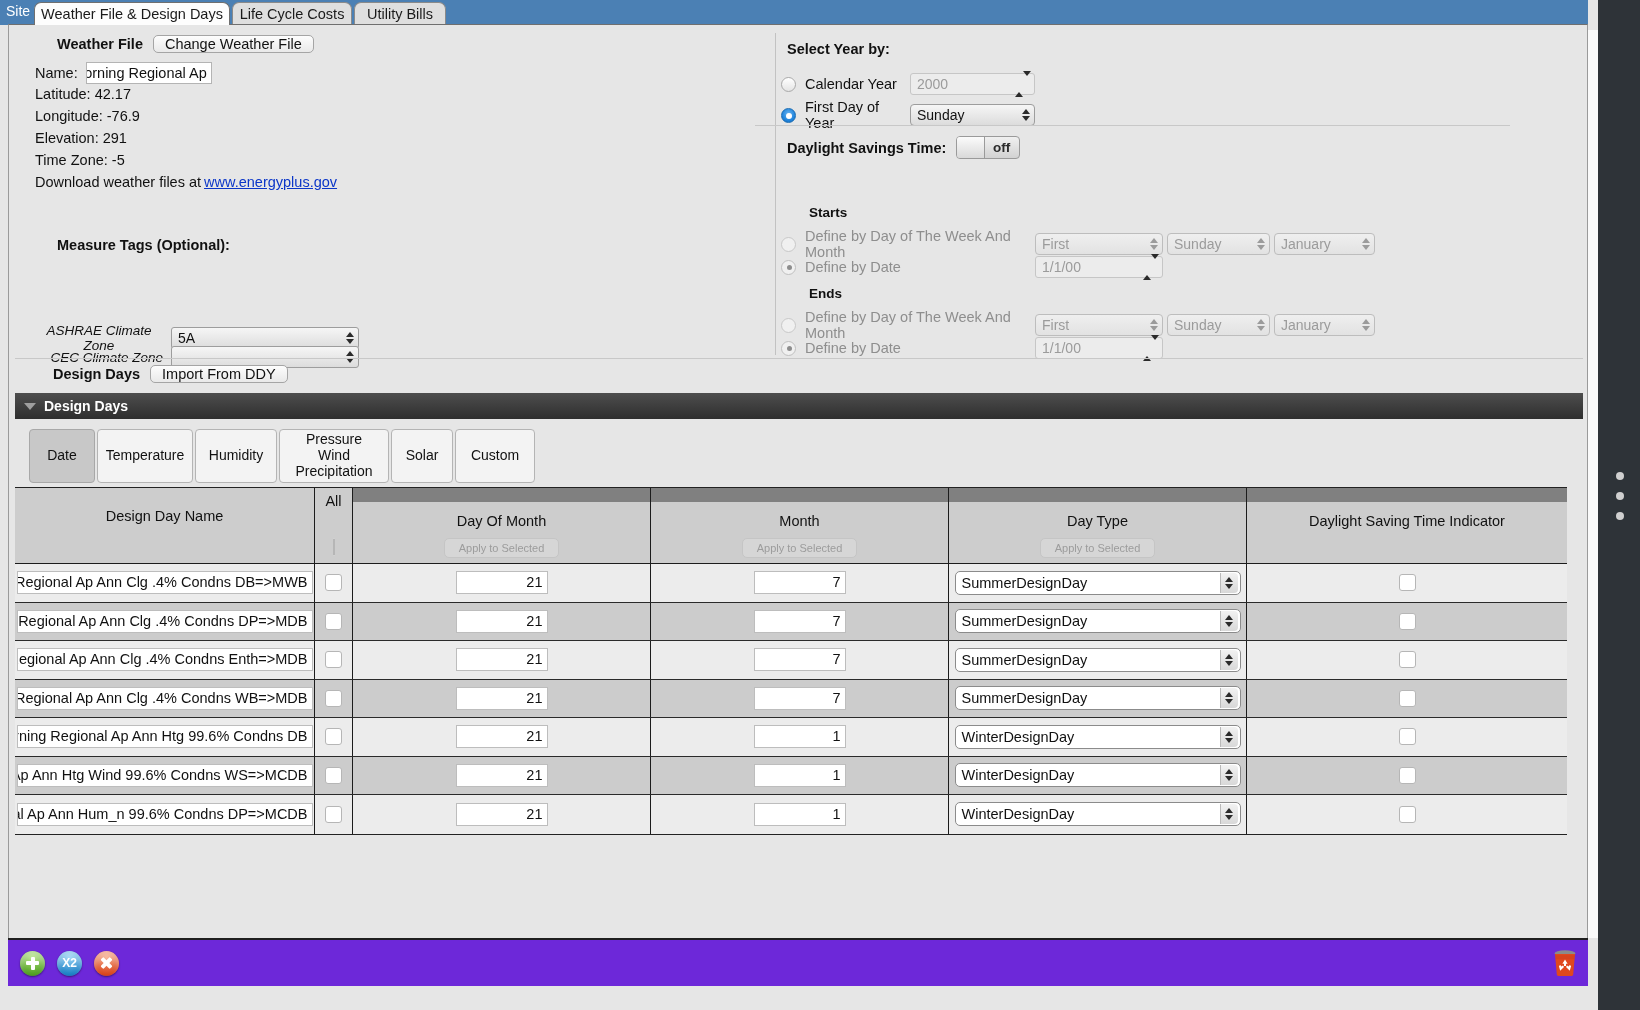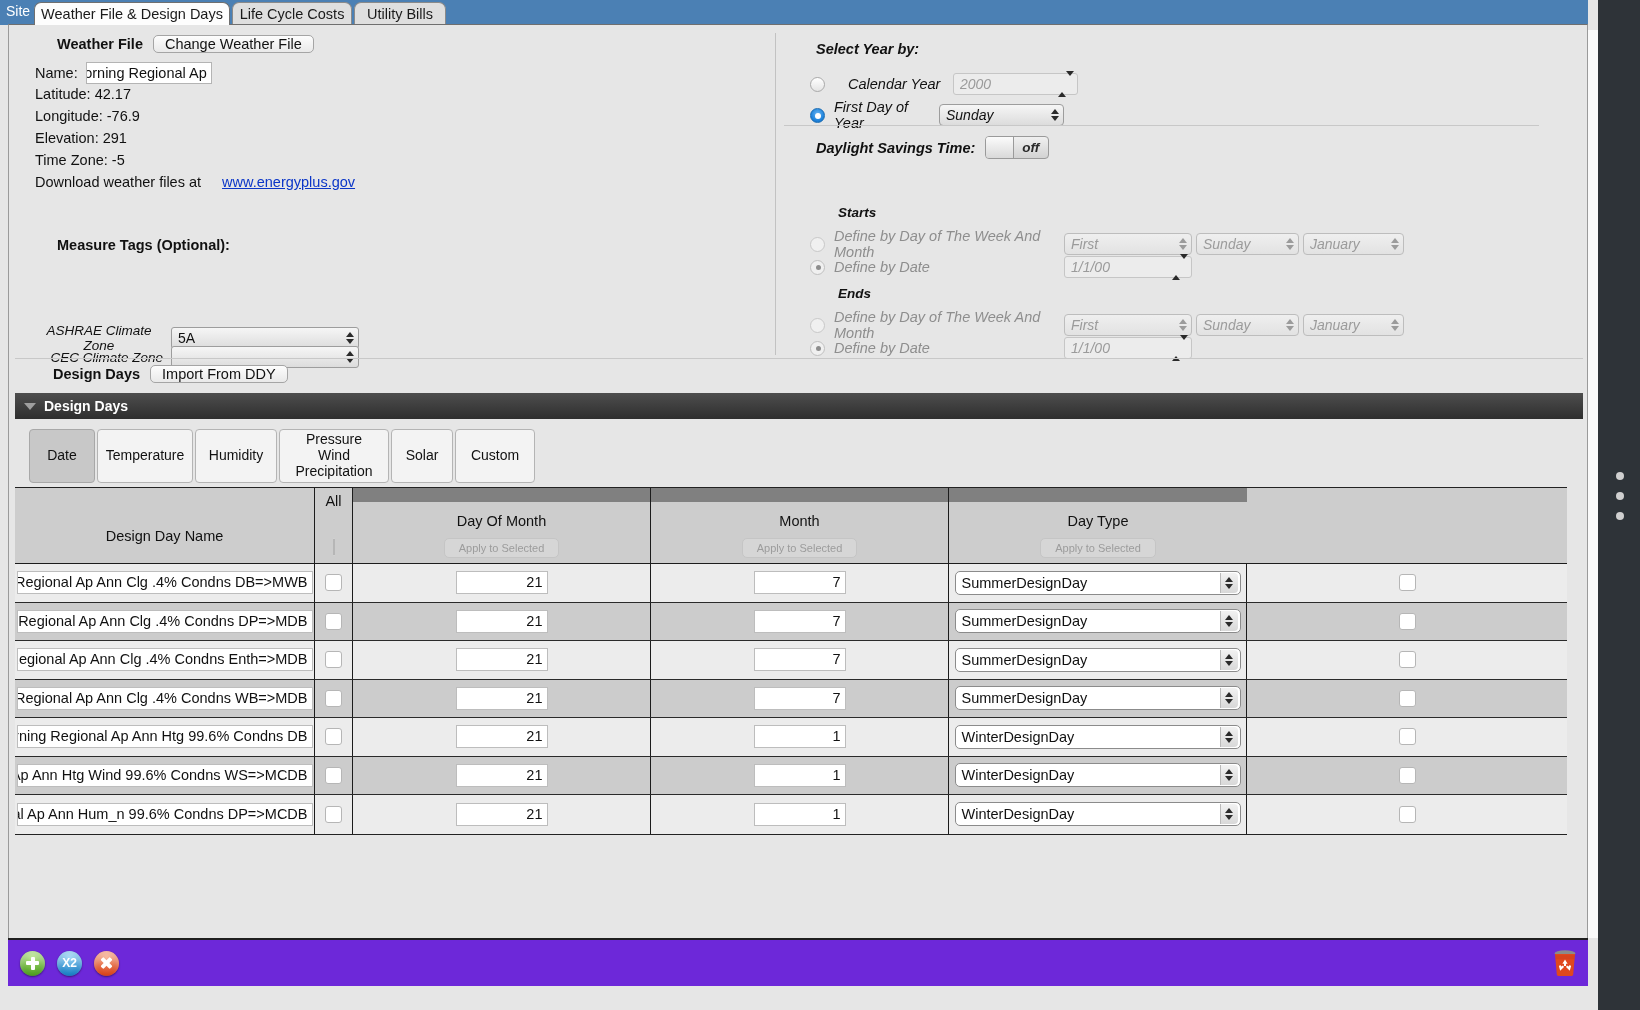--- a/index.html
+++ b/index.html
@@ -325,21 +325,21 @@
       </span>
     </div>
 
     <div class="info-line" style="top:61px;">Latitude: 42.17</div>
     <div class="info-line" style="top:83px;">Longitude: -76.9</div>
     <div class="info-line" style="top:105px;">Elevation: 291</div>
     <div class="info-line" style="top:127px;">Time Zone: -5</div>
 
     <div class="row-line" style="position:absolute; left:26px; top:149px;">
       <span class="lbl">Download weather files at</span>
-      <a class="link" style="margin-left:21px;text-decoration:underline;" href="#">www.energyplus.gov</a>
+      <a class="link" style="margin-left:3px;text-decoration:underline;" href="#">www.energyplus.gov</a>
     </div>
 
     <div class="lbl-bold" style="position:absolute; left:16px; top:212px;">Measure Tags (Optional):</div>
 
     <div class="row-line" style="position:absolute; left:26px; top:298px;">
       <span class="italic-lbl" style="width:128px; text-align:center;">ASHRAE Climate Zone</span>
       <span class="combo flat" style="margin-left:8px; width:188px;">
         <span>5A</span>
         <span class="stepper">
             <i class="up"></i>
@@ -355,27 +355,27 @@
         <span class="stepper">
             <i class="up"></i>
             <i class="dn"></i>
           </span>
       </span>
     </div>
   </div>
 
   <div class="vdiv" style="left:766px; top:8px; height:322px;"></div>
 
-  <div style="position:absolute; left:775px; top:0; width:790px; height:332px;font-style:italic;">
+  <div style="position:absolute; left:746px; top:0; width:790px; height:332px;">
 
     <div class="lbl-bold" style="position:absolute; left:0px; top:16px;">Select Year by:</div>
 
     <div class="row-line" style="position:absolute; left:26px; top:48px;">
       <span class="radio"></span>
-      <span class="lbl" style="margin-left:23px; width:97px;">Calendar Year</span>
+      <span class="lbl" style="margin-left:9px; width:97px;">Calendar Year</span>
       <span class="spinbox disabled" style="margin-left:8px; width:125px;">
         <span>2000</span>
         <span class="stepper"><i class="up"></i><i class="dn"></i></span>
       </span>
     </div>
 
     <div class="row-line" style="position:absolute; left:26px; top:74px;">
       <span class="radio on"></span>
       <span class="lbl" style="margin-left:9px; width:97px;">First Day of Year</span>
       <span class="combo" style="margin-left:8px; width:125px;">
@@ -503,21 +503,21 @@
       <span>Solar</span>
     </div>
     <div class="subtab" style="width:80px;">
       <span>Custom</span>
     </div>
   </div>
 
   <div class="grid">
 
     <div class="grid-head">
-      <div class="gh-cell" style="width:300px; justify-content:center;">
+      <div class="gh-cell" style="width:300px; justify-content:flex-start;">
         <span class="hdrtext" style="margin-top:20px;">Design Day Name</span>
       </div>
 
       <div class="gh-cell" style="width:38px;">
         <span class="hdrtext" style="margin-top:5px;">All</span>
         <span class="allbox-wrap">
           <span class="chk"></span>
         </span>
       </div>
 
@@ -532,20 +532,24 @@
         <span class="hdrtext">Month</span>
         <button class="apply-btn">Apply to Selected</button>
       </div>
 
       <div class="gh-cell" style="width:298px;">
         <span class="darkcap"></span>
         <span class="hdrtext">Day Type</span>
         <button class="apply-btn">Apply to Selected</button>
       </div>
 
+      <div class="gh-cell" style="width:320px;">
+        <span class="darkcap"></span>
+        <span class="hdrtext">Daylight Saving Time Indicator</span>
+      </div>
     </div>
 
     <div id="grid-body">
         <div class="gridrow gr-odd">
           <div class="gcell" style="width: 300px;">
             <div class="cell-input name-input"><span>Corning Regional Ap Ann Clg .4% Condns DB=&gt;MWB</span></div>
           </div>
           <div class="gcell" style="width: 38px;">
             <span class="chk"></span>
           </div>

